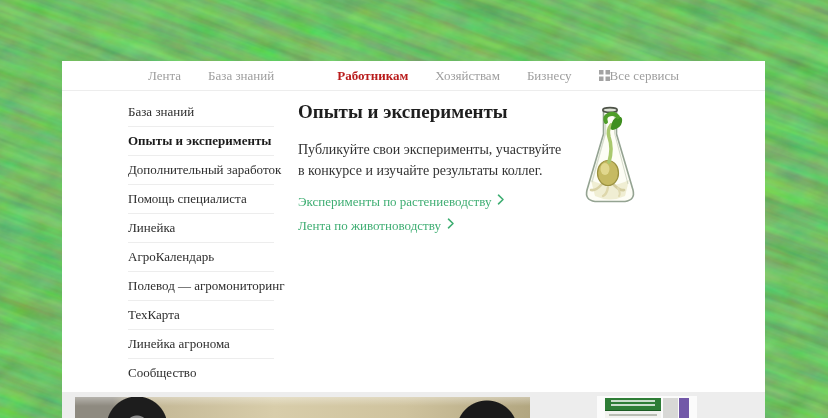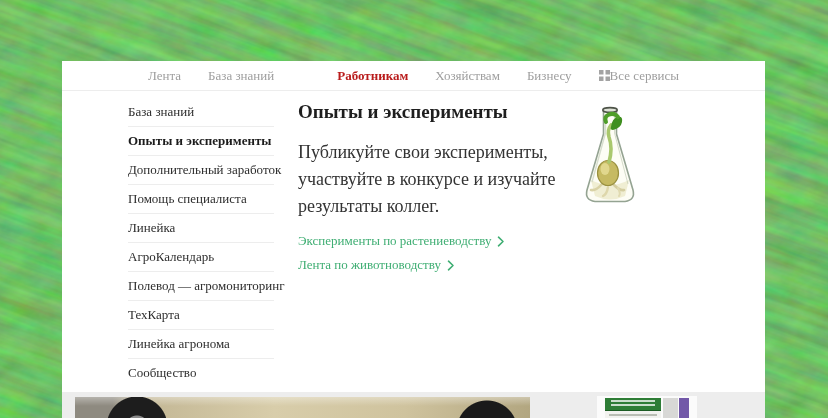--- a/index.html
+++ b/index.html
@@ -23,22 +23,22 @@
   
   .body-row{position:relative;height:301px;}
   .sidebar{position:absolute;left:66px;top:7px;width:146px;}
   .side-item{height:28px;line-height:28px;font-size:13px;color:#2d2d2d;
              white-space:nowrap;cursor:pointer;}
   .side-item:not(:last-child){border-bottom:1px solid #ededed;}
   .side-item.active{font-weight:700;color:#1c1c1c;}
 
   .content{position:absolute;left:236px;top:10px;width:300px;}
   .content h1{margin:0 0 11px 0;font-size:19px;font-weight:700;color:#1e1e1e;}
-  .content p{margin:16px 0 13px 0;font-size:18px;line-height:1.5;color:#333;width:272px;}
-  .green-link{display:flex;align-items:center;gap:6px;font-size:13px;
+  .content p{margin:16px 0 13px 0;font-size:14px;line-height:1.5;color:#333;width:272px;}
+  .green-link{display:flex;gap:6px;font-size:13px;
               color:#3fae73;text-decoration:none;margin-bottom:8px;cursor:pointer;}
   .chev{display:inline-flex;line-height:0;}
 
   .flask-illustration{position:absolute;left:516px;top:13px;width:64px;height:110px;}
 
   
   .bottom-band{position:absolute;left:0;right:0;bottom:0;height:26px;
                background:#ededed;overflow:hidden;}
   .car-photo{position:absolute;left:13px;top:5px;width:455px;height:42px;
              background-color:#c9bd9c;

